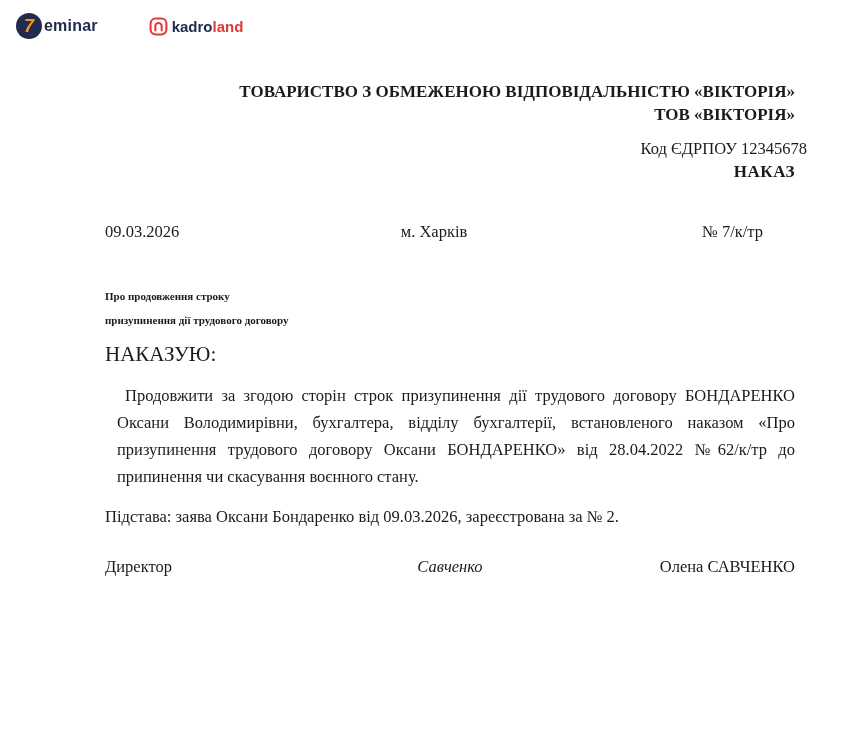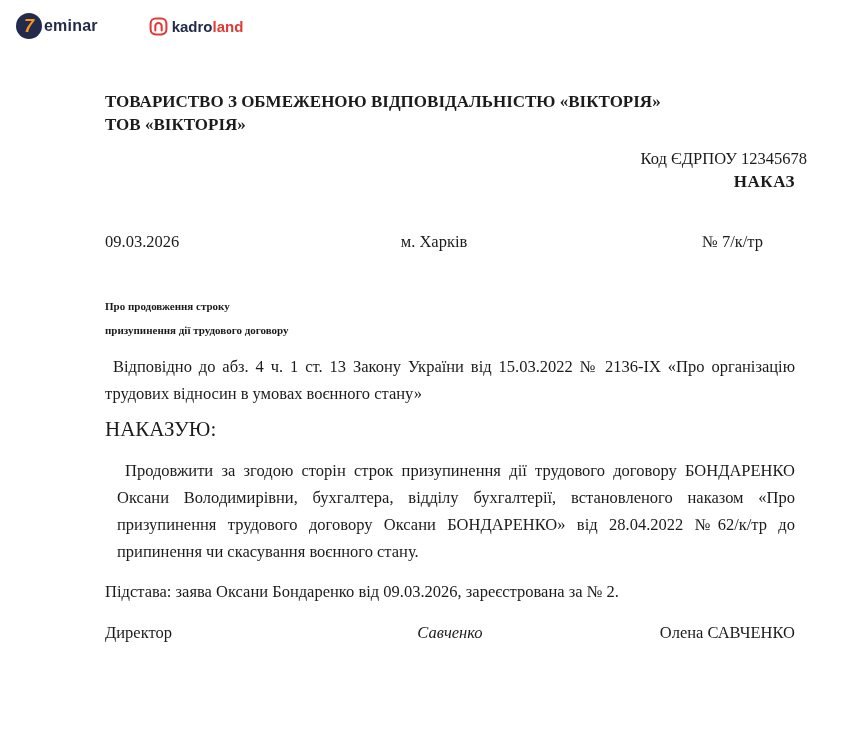--- a/index.html
+++ b/index.html
@@ -25,22 +25,22 @@
     display:flex; align-items:center; justify-content:center;
     font-weight:800; font-style:italic; font-size:18px; line-height:1;
   }
   .eminar { color:#232b4c; font-weight:700; font-size:16px; letter-spacing:0.2px; }
   .logo-kadro { display:flex; align-items:flex-end; gap:4px;padding-left:38px; }
   .kadro-dark { color:#232b4c; font-weight:700; font-size:15px; }
   .kadro-red  { color:#e03a36; font-weight:700; font-size:15px; }
   
   .doc { padding:0 58px 0 105px; }
   .company {
-    margin-top:50px;
-    text-align:left; font-weight:bold;
+    margin-top:40px;
+    text-align:right; font-weight:bold;
     font-size:17px; line-height:23px;
   }
   .edrpou {
     margin-top:13px; text-align:right;
     font-size:16.5px; line-height:20px;
     transform:translateX(12px);
   }
   .nakaz {
     margin-top:3px; text-align:right;
     font-weight:bold; font-size:17px; line-height:20px;
@@ -55,21 +55,21 @@
   .subject {
     margin-top:42px; font-weight:bold;
     font-size:11px; line-height:24px;
   }
   .para { font-size:16.5px; line-height:27px; text-align:justify; }
   .indent { text-indent:8px; }
   .preamble { margin-top:11px; }
   .orderword { margin-top:12px; font-size:21px; line-height:20px; }
   .bodypara { margin-top:18px;margin-left:12px; }
   .basis { margin-top:17px; font-size:16.5px; line-height:20px;font-family:Liberation Serif, serif; }
-  .sigrow { margin-top:21px; }
+  .sigrow { margin-top:30px; }
   .sig { font-style:italic; }
   .footnote {
     margin-top:42px; font-style:italic;
     font-size:16.5px; line-height:20px;
   }
 </style>
 </head>
 <body>
 
 <div class="page">
@@ -105,21 +105,20 @@
       <span class="cell-l">09.03.2026</span>
       <span class="cell-c">м. Харків</span>
       <span class="cell-r">№ 7/к/тр</span>
     </div>
 
     <div class="subject">
       <div>Про продовження строку</div>
       <div>призупинення дії трудового договору</div>
     </div>
 
-    <p class="para indent preamble">Відповідно до абз. 4 ч. 1 ст. 13 Закону України від 15.03.2022 № 2136-IX «Про організацію трудових відносин в умовах воєнного стану»</p>
 
     <div class="orderword">НАКАЗУЮ:</div>
 
     <p class="para indent bodypara">Продовжити за згодою сторін строк призупинення дії трудового договору БОНДАРЕНКО Оксани Володимирівни, бухгалтера, відділу бухгалтерії, встановленого наказом «Про призупинення трудового договору Оксани БОНДАРЕНКО» від 28.04.2022 №62/к/тр до припинення чи скасування воєнного стану.</p>
 
     <p class="basis">Підстава: заява Оксани Бондаренко від 09.03.2026, зареєстрована за № 2.</p>
 
     <div class="row3 sigrow">
       <span class="cell-l">Директор</span>
       <span class="cell-c sig">Савченко</span>

